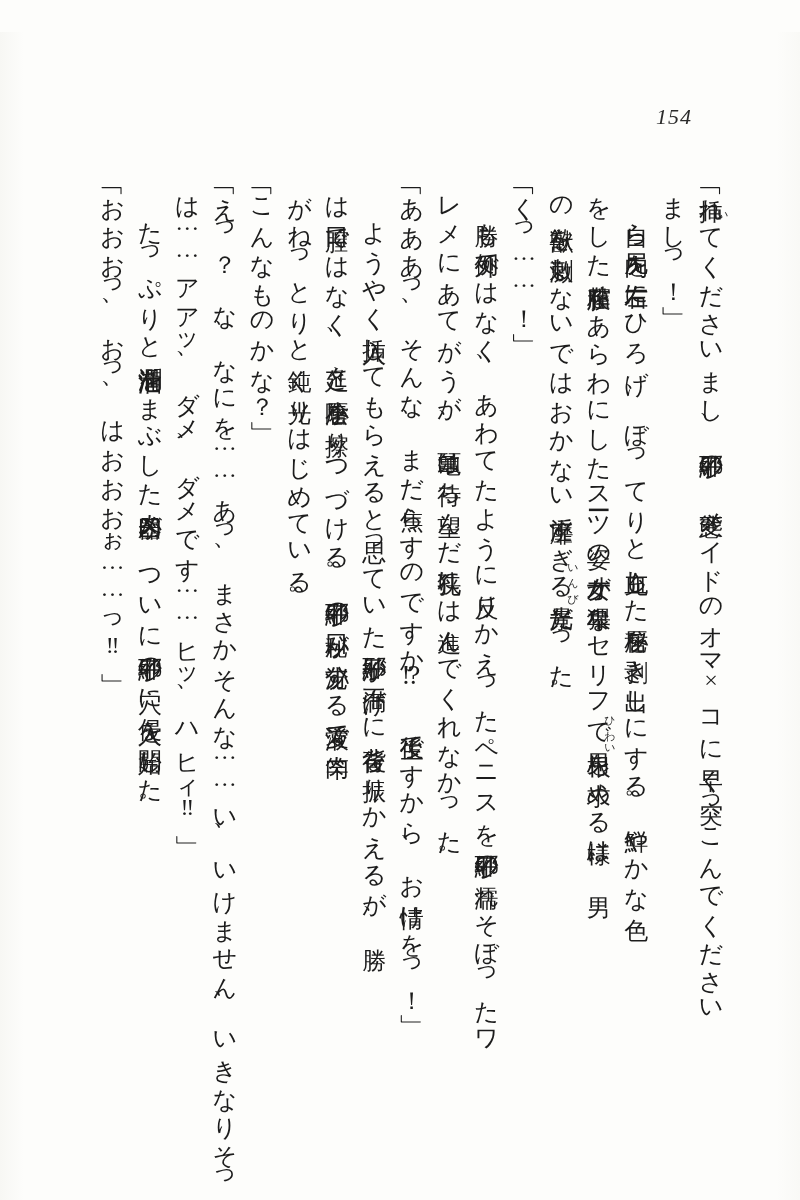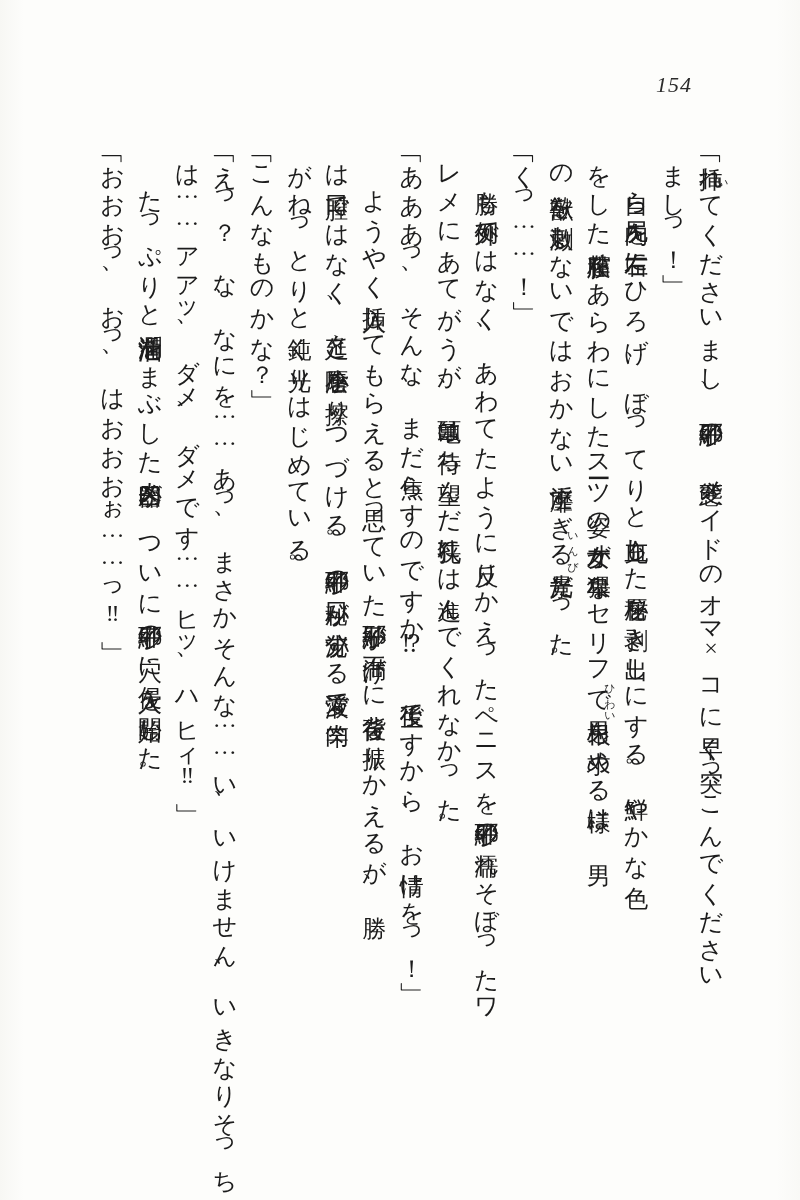--- a/index.html
+++ b/index.html
@@ -11,20 +11,21 @@
     height: 1200px;
     background: #fdfdfb;
     position: relative;
     overflow: hidden;
     font-family: "Liberation Serif", "DejaVu Serif", serif;
   }
   .page {
     position: absolute;
     inset: 0;
     background: linear-gradient(90deg, #f7f7f4 0%, #fdfdfb 3%, #fdfdfb 97%, #f9f9f6 100%);
+    margin-top: 32px;
   }
   .page-number {
     position: absolute;
     top: 72px;
     left: 656px;
     font-size: 22px;
     font-style: italic;
     color: #2b2b2b;
     letter-spacing: 1px;
   }

